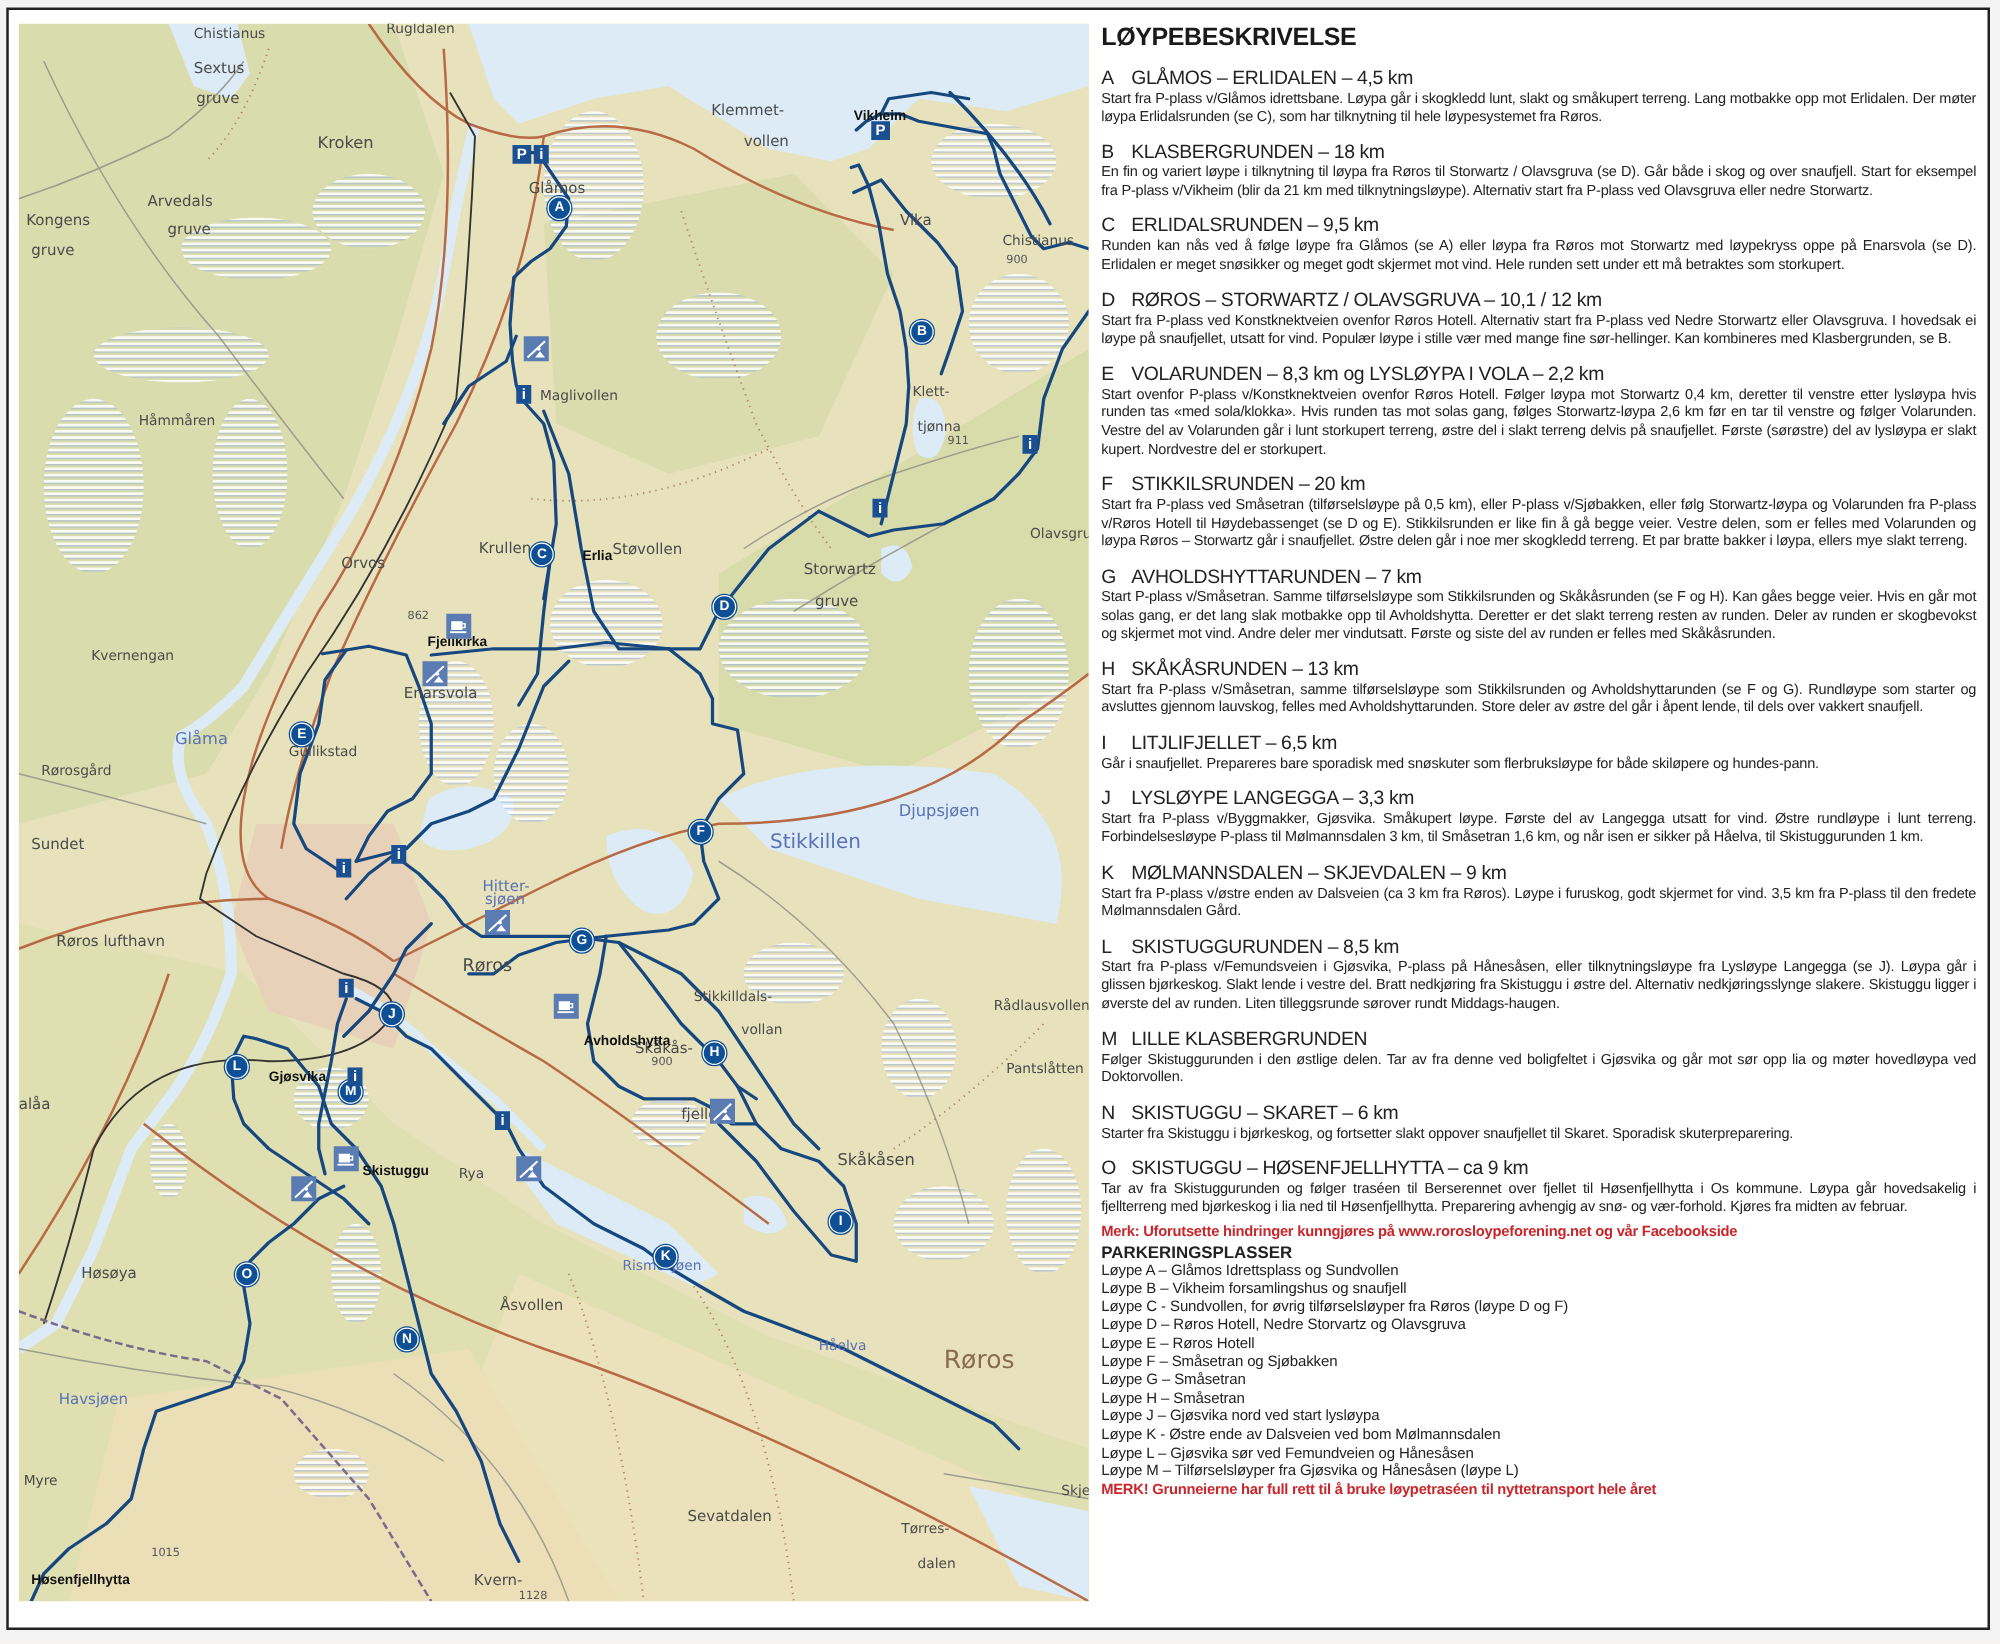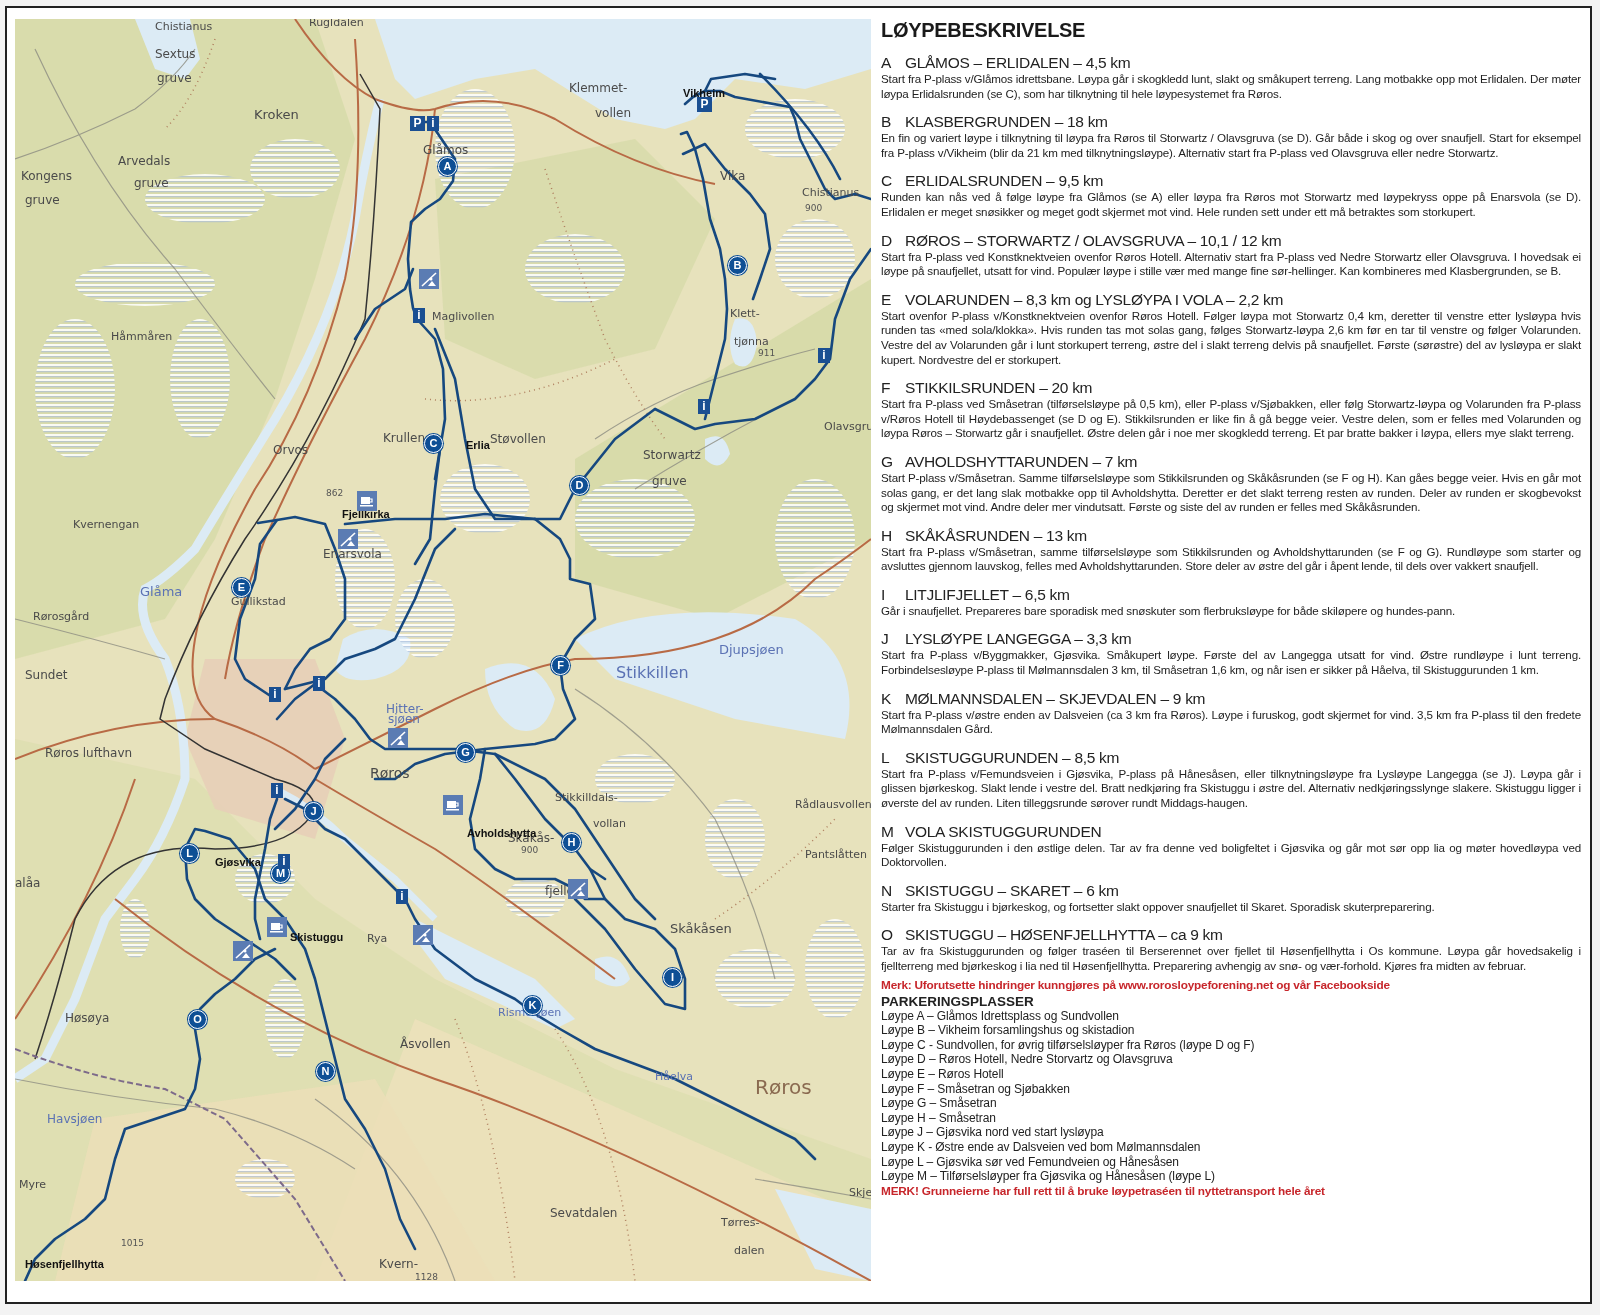--- a/index.html
+++ b/index.html
@@ -365,37 +365,37 @@
       </div>
       <div class="route">
         <div class="head"><span class="letter">K</span><span>MØLMANNSDALEN – SKJEVDALEN – 9 km</span></div>
         <div class="desc">Start fra P-plass v/østre enden av Dalsveien (ca 3 km fra Røros). Løype i furuskog, godt skjermet for vind. 3,5 km fra P-plass til den fredete Mølmannsdalen Gård.</div>
       </div>
       <div class="route">
         <div class="head"><span class="letter">L</span><span>SKISTUGGURUNDEN – 8,5 km</span></div>
         <div class="desc">Start fra P-plass v/Femundsveien i Gjøsvika, P-plass på Hånesåsen, eller tilknytningsløype fra Lysløype Langegga (se J). Løypa går i glissen bjørkeskog. Slakt lende i vestre del. Bratt nedkjøring fra Skistuggu i østre del. Alternativ nedkjøringsslynge slakere. Skistuggu ligger i øverste del av runden. Liten tilleggsrunde sørover rundt Middags-haugen.</div>
       </div>
       <div class="route">
-        <div class="head"><span class="letter">M</span><span>VOLA SKISTUGGURUNDEN</span></div>
+        <div class="head"><span class="letter">M</span><span>LILLE KLASBERGRUNDEN</span></div>
         <div class="desc">Følger Skistuggurunden i den østlige delen. Tar av fra denne ved boligfeltet i Gjøsvika og går mot sør opp lia og møter hovedløypa  ved Doktorvollen.</div>
       </div>
       <div class="route">
         <div class="head"><span class="letter">N</span><span>SKISTUGGU – SKARET – 6 km</span></div>
         <div class="desc">Starter fra Skistuggu i bjørkeskog, og fortsetter slakt oppover snaufjellet til Skaret. Sporadisk skuterpreparering.</div>
       </div>
       <div class="route">
         <div class="head"><span class="letter">O</span><span>SKISTUGGU – HØSENFJELLHYTTA – ca 9 km</span></div>
         <div class="desc">Tar av fra Skistuggurunden og følger traséen til Berserennet over fjellet til Høsenfjellhytta i Os kommune. Løypa går hovedsakelig i fjellterreng med bjørkeskog i lia ned til Høsenfjellhytta. Preparering avhengig av snø- og vær-forhold. Kjøres fra midten av februar.</div>
       </div>
     </div>
   <div class="warn">Merk: Uforutsette hindringer kunngjøres på www.rorosloypeforening.net og vår Facebookside</div>
   <div class="park-title">PARKERINGSPLASSER</div>
   <div class="park-list" id="parking">
       <div>Løype A – Glåmos Idrettsplass og Sundvollen</div>
-      <div>Løype B – Vikheim forsamlingshus og skistadion</div>
+      <div>Løype B – Vikheim forsamlingshus og snaufjell</div>
       <div>Løype C -  Sundvollen, for øvrig tilførselsløyper fra Røros (løype D og F)</div>
       <div>Løype D – Røros Hotell, Nedre Storvartz og Olavsgruva</div>
       <div>Løype E – Røros Hotell</div>
       <div>Løype F – Småsetran og Sjøbakken</div>
       <div>Løype G – Småsetran</div>
       <div>Løype H – Småsetran</div>
       <div>Løype J –  Gjøsvika nord ved start lysløypa</div>
       <div>Løype K -  Østre ende av Dalsveien ved bom Mølmannsdalen</div>
       <div>Løype L –  Gjøsvika sør ved Femundveien og Hånesåsen</div>
       <div>Løype M – Tilførselsløyper fra Gjøsvika og Hånesåsen (løype L)</div>

